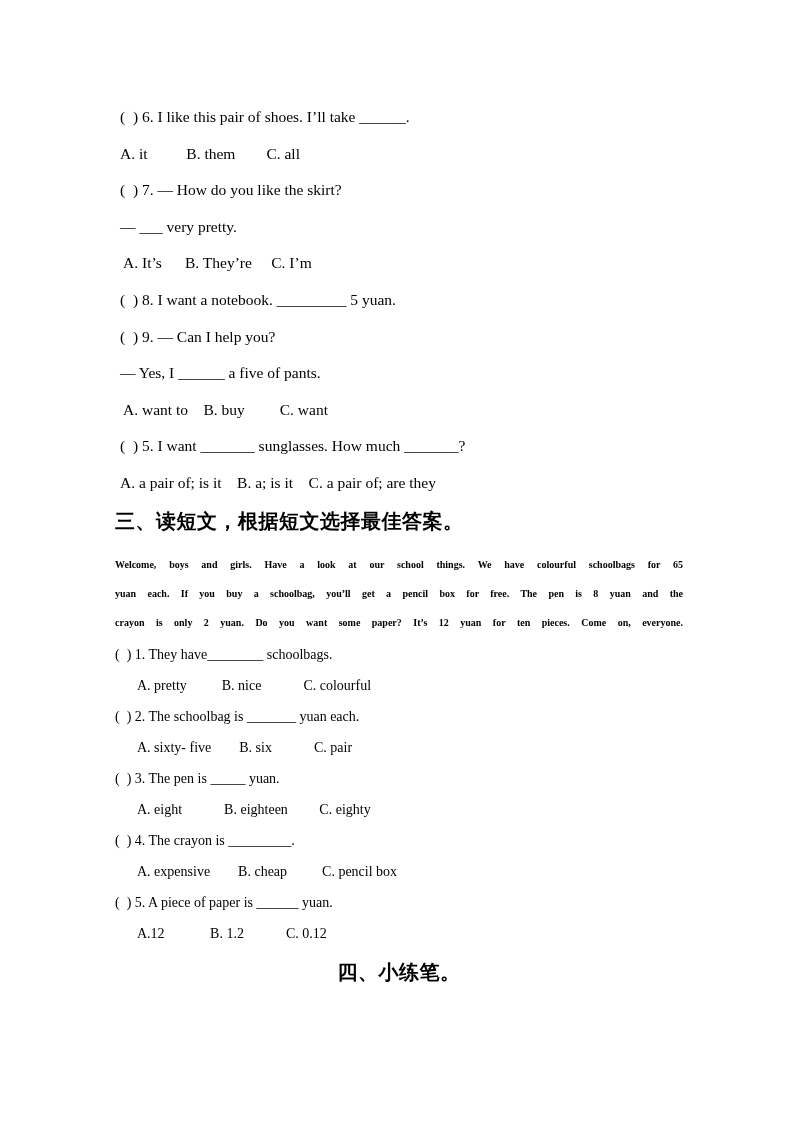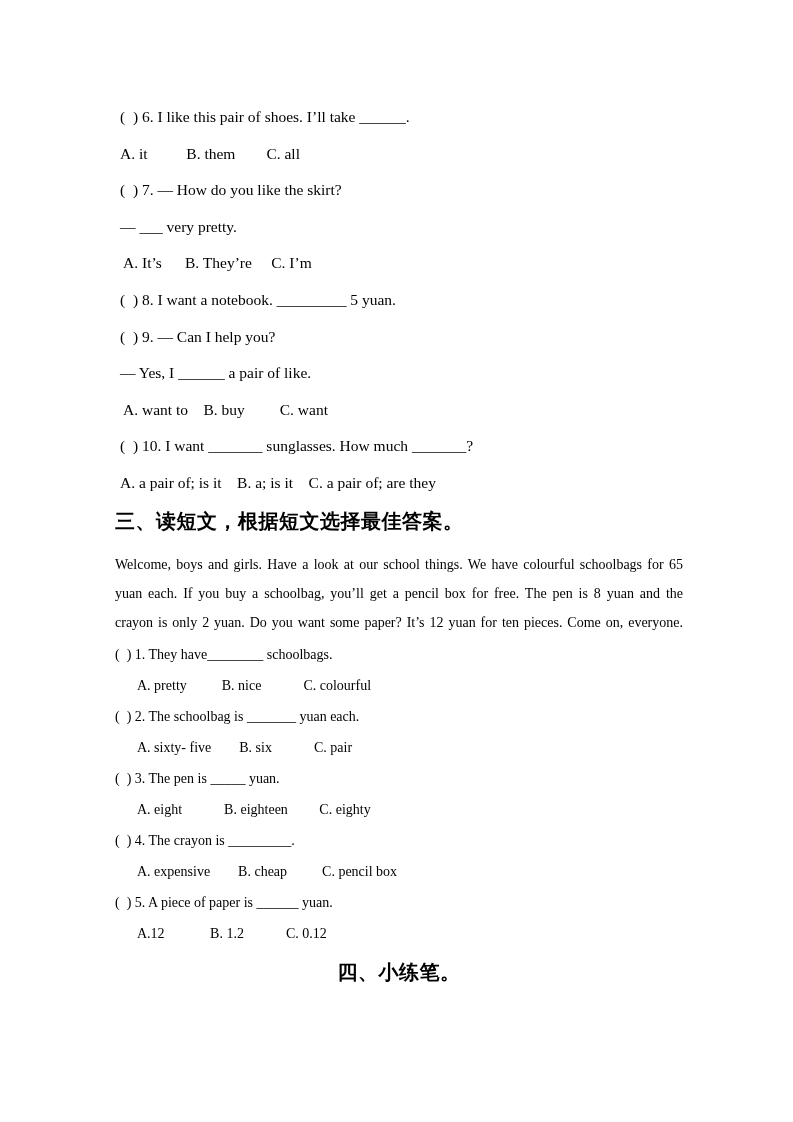--- a/index.html
+++ b/index.html
@@ -31,24 +31,25 @@
     font-weight: 700;
     font-size: 20px;
     line-height: 26px;
     margin: 6px 0 16px 0;
     letter-spacing: 0.5px;
   }
   .heading4 { margin-top: 10px; text-align: center; }
 
   
   .passage .pline {
-    font-size: 14px;
+    font-size: 10px;
     line-height: 29px;
     text-align: justify;
     text-align-last: justify;
+    font-weight: bold;
   }
 
   
   .sec3 { margin-top: 2px; }
   .sec3 .s3line {
     font-size: 14px;
     line-height: 31px;
     white-space: pre;
   }
   .sec3 .indent { padding-left: 22px; }
@@ -59,23 +60,23 @@
 <div class="page">
 
   <section class="sec1">
     <div class="s1line">(  ) 6. I like this pair of shoes. I’ll take ______.</div>
     <div class="s1line">A. it          B. them        C. all</div>
     <div class="s1line">(  ) 7. — How do you like the skirt?</div>
     <div class="s1line">— ___ very pretty.</div>
     <div class="s1line"> A. It’s      B. They’re     C. I’m</div>
     <div class="s1line">(  ) 8. I want a notebook. _________ 5 yuan.</div>
     <div class="s1line">(  ) 9. — Can I help you?</div>
-    <div class="s1line">— Yes, I ______ a pair of like.</div>
+    <div class="s1line">— Yes, I ______ a five of pants.</div>
     <div class="s1line"> A. want to    B. buy         C. want</div>
-    <div class="s1line">(  ) 10. I want _______ sunglasses. How much _______?</div>
+    <div class="s1line">(  ) 5. I want _______ sunglasses. How much _______?</div>
     <div class="s1line">A. a pair of; is it    B. a; is it    C. a pair of; are they</div>
   </section>
 
   <h2 class="heading">三、读短文，根据短文选择最佳答案。</h2>
 
   <section class="passage">
     <div class="pline">Welcome, boys and girls. Have a look at our school things. We have colourful schoolbags for 65</div>
     <div class="pline">yuan each. If you buy a schoolbag, you’ll get a pencil box for free. The pen is 8 yuan and the</div>
     <div class="pline">crayon is only 2 yuan. Do you want some paper? It’s 12 yuan for ten pieces. Come on, everyone.</div>
   </section>

